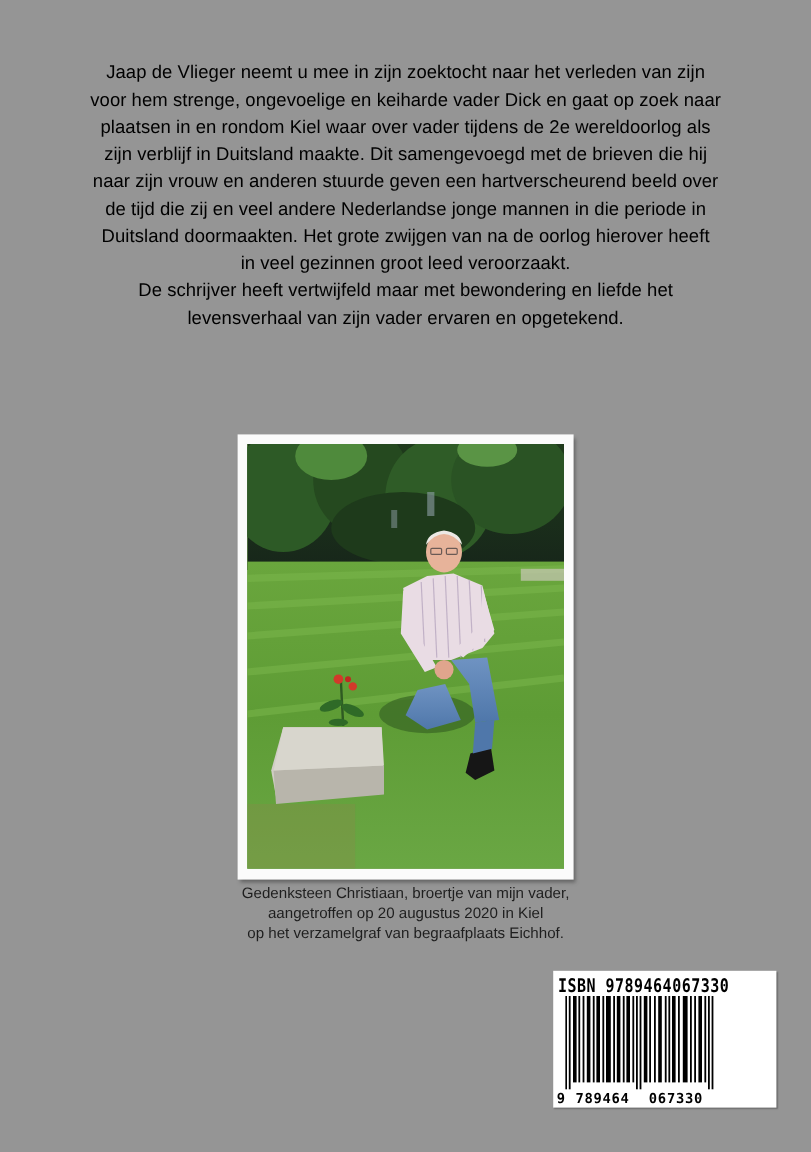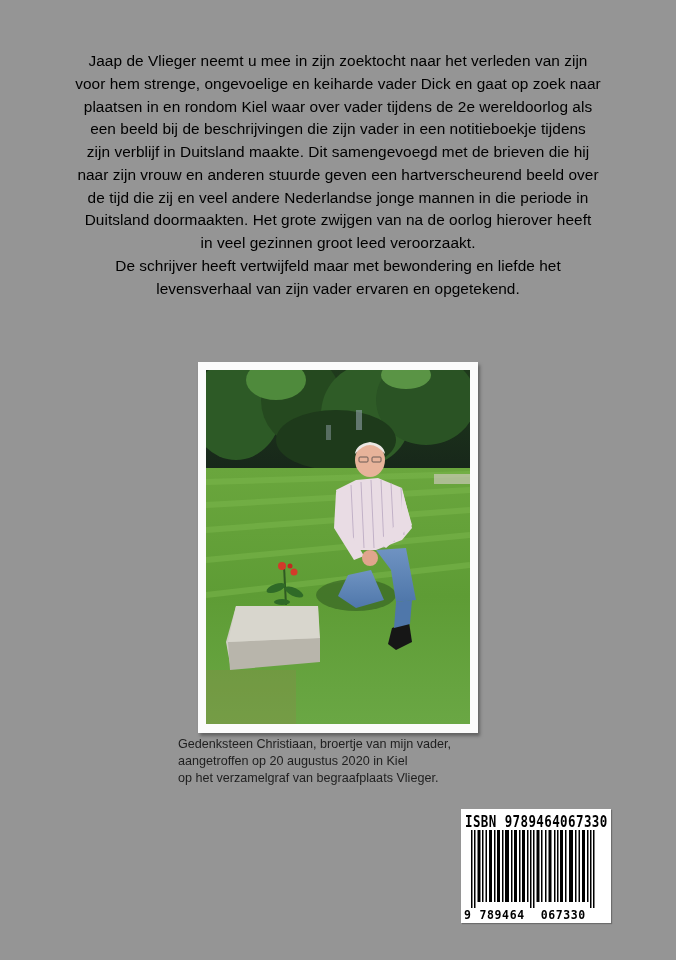--- a/index.html
+++ b/index.html
@@ -20,28 +20,29 @@
       position: absolute; left: 198px; top: 362px; width: 280px; height: 371px;
       background: #fbfbfb;
       box-shadow: 2px 3px 3px rgba(60,60,60,0.55);
     }
     .photo {
       position: absolute; left: 8px; top: 8px; width: 264px; height: 354px;
       overflow: hidden; background: #5f9a3a;
     }
     .caption {
       position: absolute; left: 178px; top: 736px; width: 320px;
-      color: #1e1e1e;
+      text-align: center; color: #1e1e1e;
       font-size: 12.6px; line-height: 17px;
     }
     .caption .line { display: block; white-space: nowrap; }
     .barcode-box {
       position: absolute; left: 461px; top: 809px; width: 150px; height: 114px;
       background: #ffffff;
       box-shadow: 1px 1px 1px rgba(70,70,70,0.5);
+      padding-left: 36px;
     }
     .isbn-top {
       position: absolute; left: 4px; top: 3px; width: 142px;
       font-family: "DejaVu Sans Mono", monospace; font-weight: bold;
       font-size: 12.5px; letter-spacing: 0.4px; color: #000;
       transform: scaleY(1.25); transform-origin: top left;
       white-space: nowrap;
     }
     .bars {
       position: absolute; left: 10px; top: 21px; width: 126px; height: 78px;
@@ -55,21 +56,20 @@
     .isbn-bottom .lead { margin-right: 8px; }
     .isbn-bottom .grp2 { margin-left: 16px; }
   </style>
 </head>
 <body>
 
 <div class="blurb">
   <span class="line">Jaap de Vlieger neemt u mee in zijn zoektocht naar het verleden van zijn</span>
   <span class="line">voor hem strenge, ongevoelige en keiharde vader Dick en gaat op zoek naar</span>
   <span class="line">plaatsen in en rondom Kiel waar over vader tijdens de 2e wereldoorlog als</span>
-  <span class="line">een beeld bij de beschrijvingen die zijn vader in een notitieboekje tijdens</span>
   <span class="line">zijn verblijf in Duitsland maakte. Dit samengevoegd met de brieven die hij</span>
   <span class="line">naar zijn vrouw en anderen stuurde geven een hartverscheurend beeld over</span>
   <span class="line">de tijd die zij en veel andere Nederlandse jonge mannen in die periode in</span>
   <span class="line">Duitsland doormaakten. Het grote zwijgen van na de oorlog hierover heeft</span>
   <span class="line">in veel gezinnen groot leed veroorzaakt.</span>
   <span class="line">De schrijver heeft vertwijfeld maar met bewondering en liefde het</span>
   <span class="line">levensverhaal van zijn vader ervaren en opgetekend.</span>
 </div>
 
 <div class="photo-frame">
@@ -158,21 +158,21 @@
       </g>
 
       <rect x="0" y="300" width="90" height="54" fill="#8a8a4a" opacity="0.35"></rect>
     </svg>
   </div>
 </div>
 
 <div class="caption">
   <span class="line">Gedenksteen Christiaan, broertje van mijn vader,</span>
   <span class="line">aangetroffen op 20 augustus 2020 in Kiel</span>
-  <span class="line">op het verzamelgraf van begraafplaats Vlieger.</span>
+  <span class="line">op het verzamelgraf van begraafplaats Eichhof.</span>
 </div>
 
 <div class="barcode-box">
   <div class="isbn-top">ISBN 9789464067330</div>
   <svg class="bars" viewBox="0 0 126 78" preserveAspectRatio="none" xmlns="http://www.w3.org/2000/svg">
     <g fill="#000">
       <rect x="0" y="0" width="1.5" height="78"></rect>
       <rect x="3" y="0" width="1.5" height="78"></rect>
       <rect x="6.5" y="0" width="3" height="72"></rect>
       <rect x="11" y="0" width="1.5" height="72"></rect>

